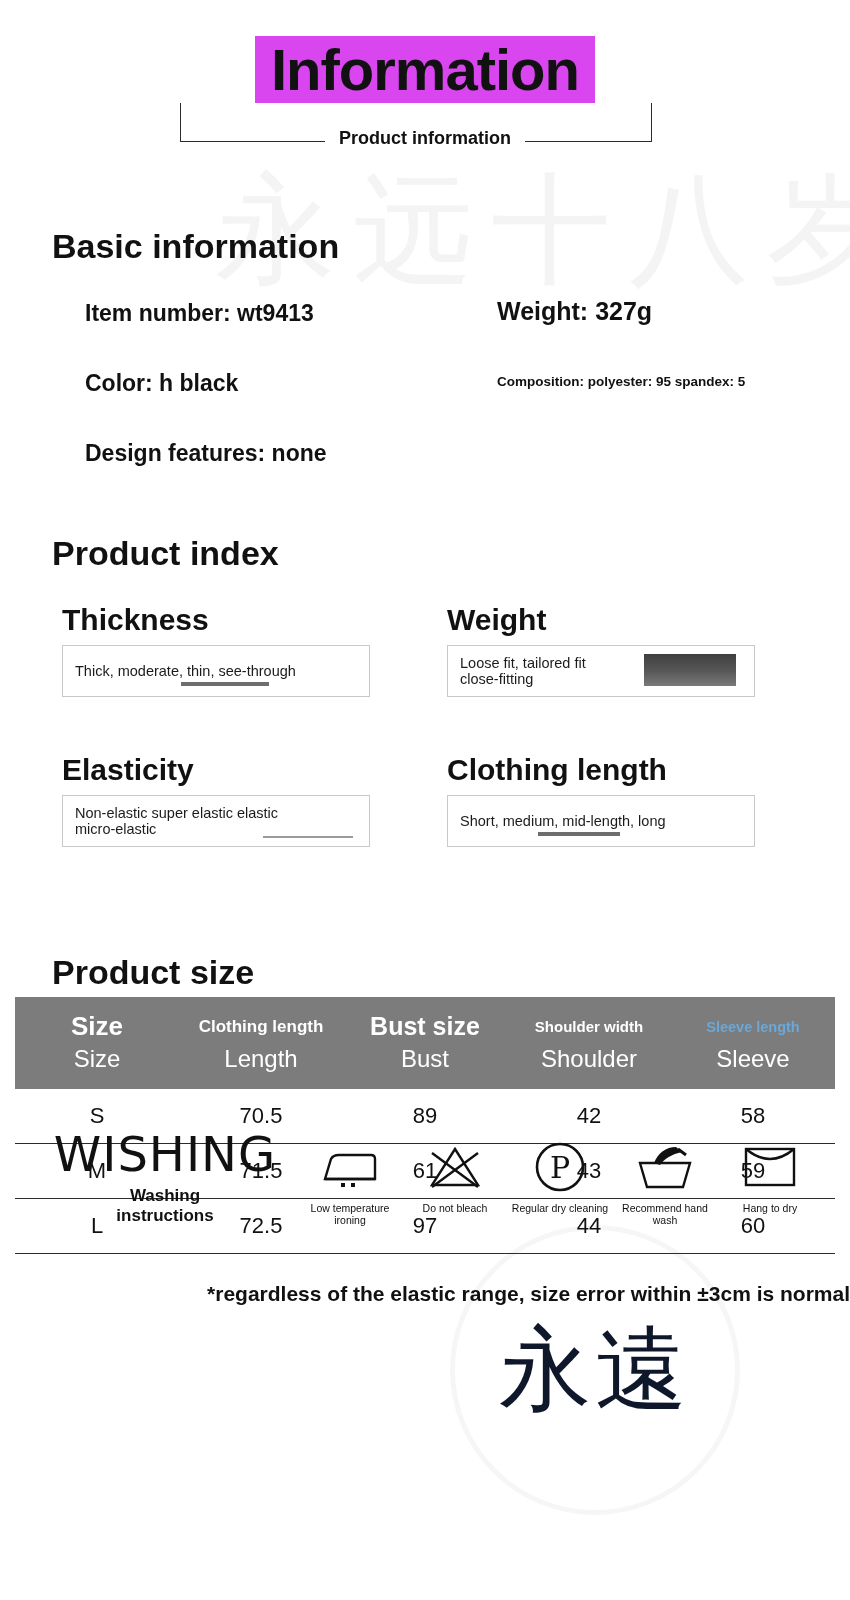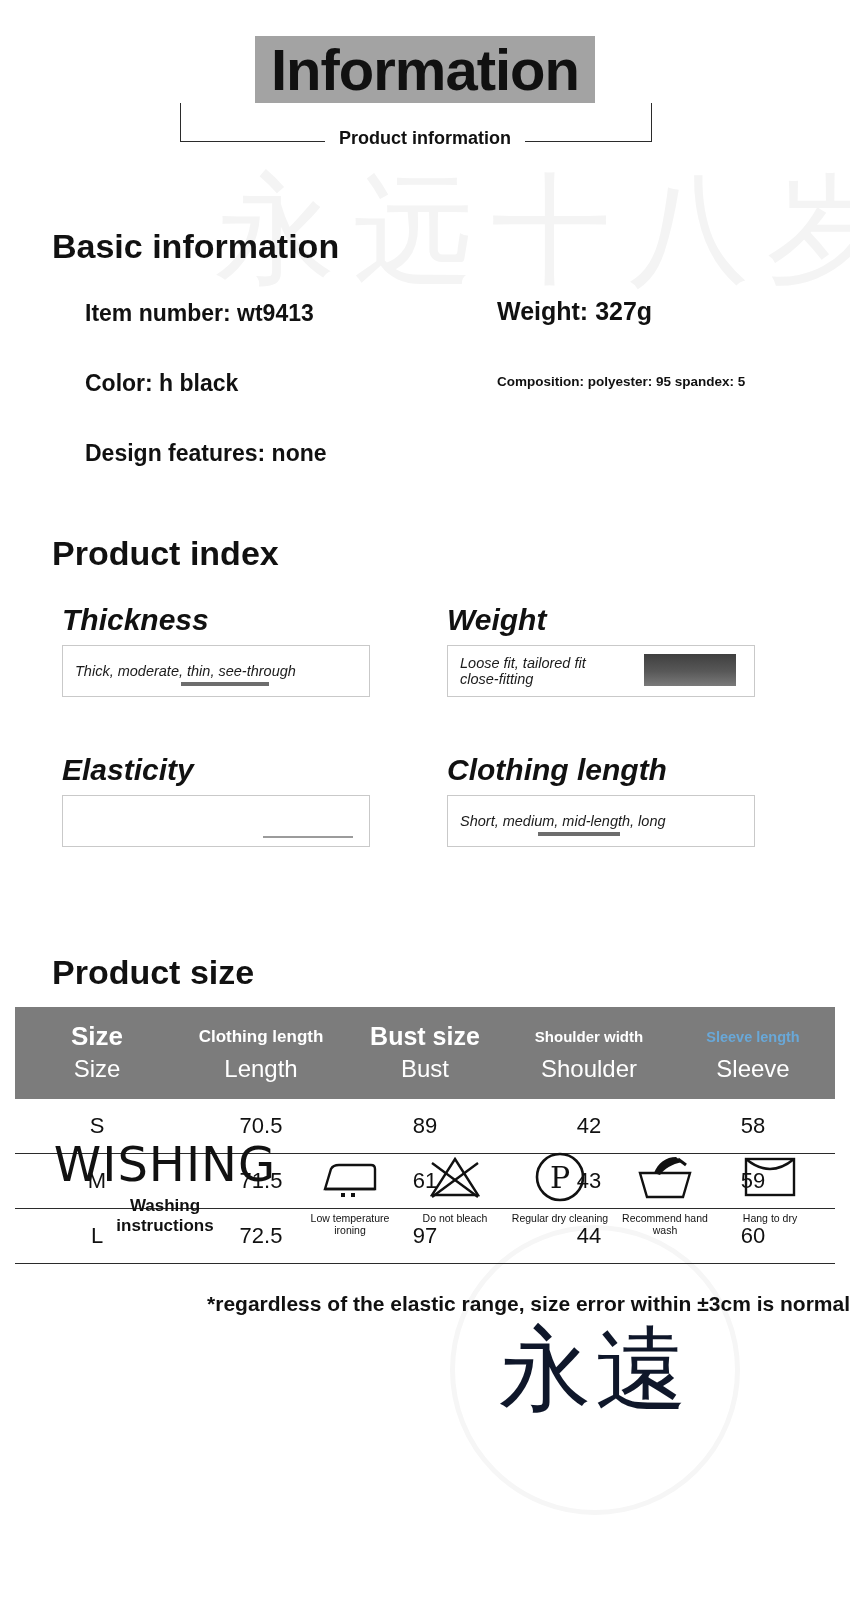--- a/index.html
+++ b/index.html
@@ -70,21 +70,21 @@
     left: 0;
     width: 850px;
     text-align: center;
     font-size: 58px;
     font-weight: 700;
     letter-spacing: -1px;
     background: #ffffff;
     display: inline-block;
   }
   .header-title span {
-    background: #a3a3a3;
+    background: #d946ef;
     padding: 0 16px;
     display: inline-block;
   }
   .header-sub {
     position: absolute;
     top: 128px;
     left: 0;
     width: 850px;
     text-align: center;
     font-size: 18px;
@@ -155,21 +155,21 @@
     top: 8px;
     width: 92px;
     height: 32px;
     background: linear-gradient(180deg,#2e2e2e,#4a4a4a 55%,#6e6e6e);
     opacity: .92;
   }
 
   
   .size-wrap { margin-top: 58px; }
   table.size-table {
-    margin-top: 15px;
+    margin-top: 5px;
     width: 820px;
     margin-left: 15px;
     border-collapse: collapse;
     table-layout: fixed;
   }
   table.size-table thead tr.head-a td {
     background: #7c7c7c;
     color: #ffffff;
     text-align: center;
     padding-top: 14px;
@@ -279,21 +279,21 @@
       <div class="bi-left-1">Item number: wt9413</div>
       <div class="bi-left-2">Color: h black</div>
       <div class="bi-left-3">Design features: none</div>
       <div class="bi-right-1">Weight: 327g</div>
       <div class="bi-right-2">Composition: polyester: 95 spandex: 5</div>
     </div>
   </div>
 
   <div class="index-wrap">
     <div class="sec-title">Product index</div>
-    <div class="index-grid" style="height:300px;font-style:italic;">
+    <div class="index-grid" style="height:300px;">
 
       <div class="idx-cell" style="left:62px; top:8px;">
         <div class="idx-label">Thickness</div>
         <div class="idx-box">
           <span class="txt">Thick, moderate, thin, see-through</span>
           <span class="idx-underline" style="left:118px; width:88px;"></span>
         </div>
       </div>
 
       <div class="idx-cell" style="left:447px; top:8px;">
@@ -303,20 +303,24 @@
             <span>Loose fit, tailored fit</span><br>
             <span>close-fitting</span>
           </span>
           <span class="idx-smudge"></span>
         </div>
       </div>
 
       <div class="idx-cell" style="left:62px; top:158px;">
         <div class="idx-label">Elasticity</div>
         <div class="idx-box">
+          <span class="txt">
+            <span>Non-elastic super elastic elastic</span><br>
+            <span>micro-elastic</span>
+          </span>
           <span class="idx-underline thin" style="left:200px; width:90px; bottom:8px;"></span>
         </div>
       </div>
 
       <div class="idx-cell" style="left:447px; top:158px;">
         <div class="idx-label">Clothing length</div>
         <div class="idx-box">
           <span class="txt">Short, medium, mid-length, long</span>
           <span class="idx-underline" style="left:90px; width:82px;"></span>
         </div>

